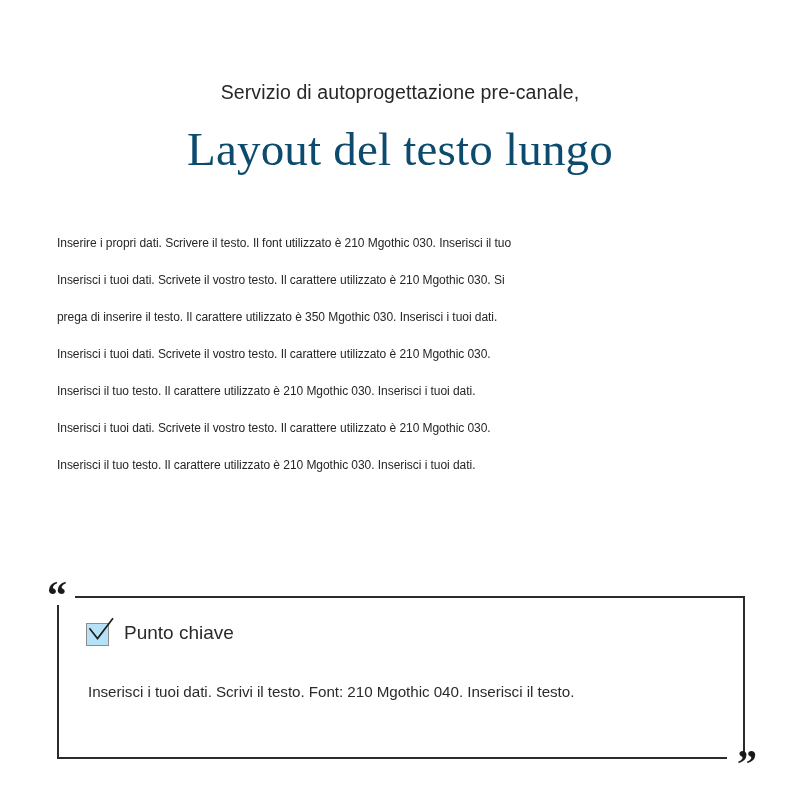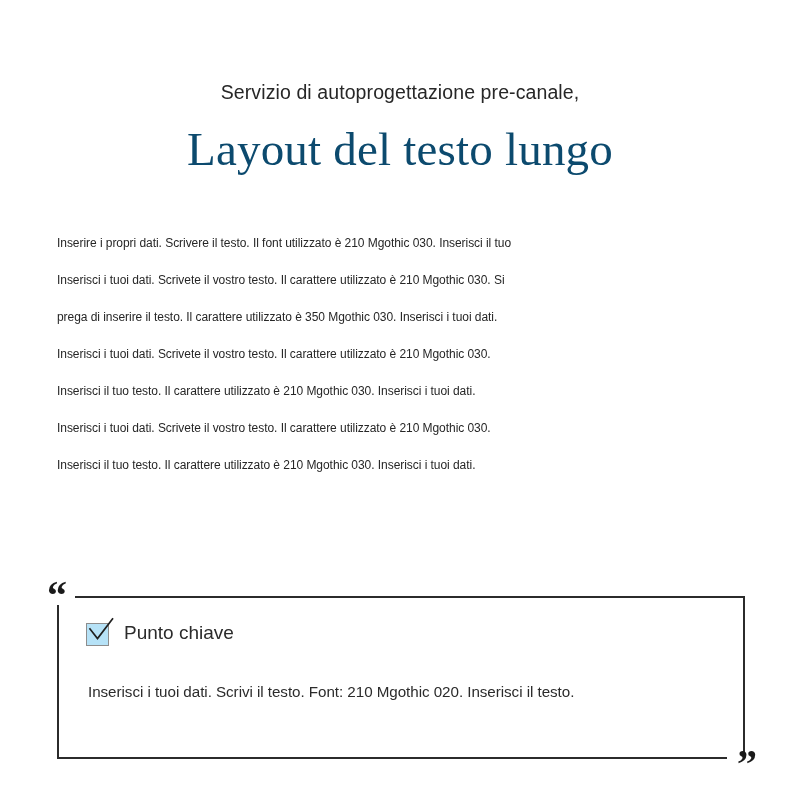--- a/index.html
+++ b/index.html
@@ -210,17 +210,17 @@
 
     <div class="check-row">
       <div class="checkbox">
         <svg viewBox="0 0 31 29" xmlns="http://www.w3.org/2000/svg">
           <path d="M5 12 L12.5 21.5 L27.5 2" fill="none" stroke="#1f1f1f" stroke-width="1.7" stroke-linecap="square" stroke-linejoin="miter"></path>
         </svg>
       </div>
       <div class="check-label">Punto chiave</div>
     </div>
 
-    <div class="quote-body">Inserisci i tuoi dati. Scrivi il testo. Font: 210 Mgothic 020. Inserisci il testo.</div>
+    <div class="quote-body">Inserisci i tuoi dati. Scrivi il testo. Font: 210 Mgothic 040. Inserisci il testo.</div>
 
   </div>
 
 </div>
 
 </body></html>

